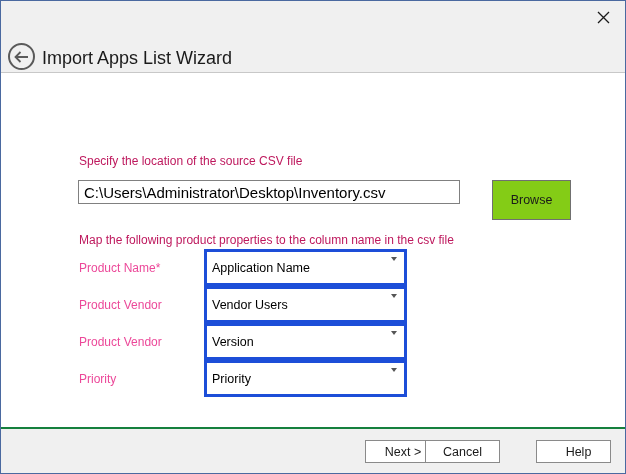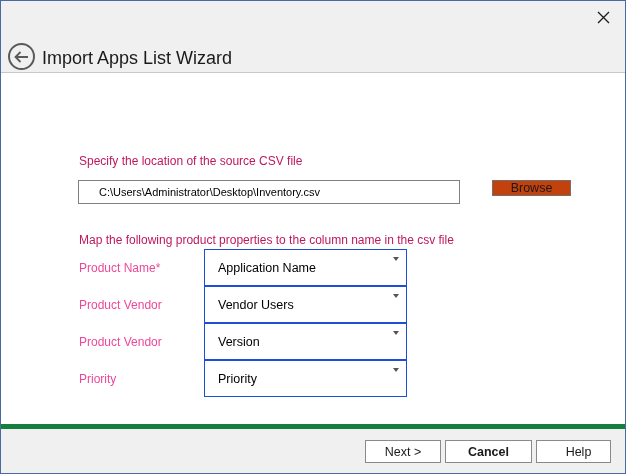--- a/index.html
+++ b/index.html
@@ -55,87 +55,87 @@
     font-size:12px; color:#be185d;
     white-space:nowrap;
   }
   .source-label { left:78px; top:153px; }
   .map-label   { left:78px; top:232px; }
   .path-input {
     position:absolute; left:77px; top:179px;
     width:382px; height:24px;
     box-sizing:border-box;
     border:1px solid #808080;
-    padding:0 20px;
-    font-family:"Liberation Sans", sans-serif;
-    font-size:11px; color:#000;
+    padding:0 5px;
+    font-family:"Liberation Sans", sans-serif;
+    font-size:15px; color:#000;
     background:#fff;
     outline:none;
   }
   .browse-btn {
     position:absolute; left:491px; top:179px;
-    width:79px; height:16px;
-    box-sizing:border-box;
-    background:#c2410c;
+    width:79px; height:40px;
+    box-sizing:border-box;
+    background:#84cc16;
     border:1px solid #707070;
     font-family:"Liberation Sans", sans-serif;
     font-size:12.5px; color:#1a1a1a;
     display:flex; align-items:center; justify-content:center;
   }
   .map-row {
     position:absolute; left:78px;
     width:330px; height:21px;
     display:flex; align-items:center;
   }
   .map-row .row-label {
     width:125px;
     font-size:12px; color:#ec4899;
     white-space:nowrap;
   }
   .combobox {
     position:relative;
     width:203px; height:37px;
     box-sizing:border-box;
-    border:1px solid #1d4ed8;
+    border:3px solid #1d4ed8;
     background:#ffffff;
     font-size:12.5px; color:#000;
     display:flex; align-items:center;
-    padding-left:13px;
+    padding-left:5px;
   }
   .combo-caret {
     position:absolute; right:6px; top:50%;
     transform:translateY(-50%);
     width:7px;
   }
   .combo-caret .bar { width:7px; height:2px; background:#555; }
   .combo-caret .tri {
     width:0; height:0; margin:1px auto 0 auto;
     border-left:3.5px solid transparent;
     border-right:3.5px solid transparent;
     border-top:4px solid #555;
   }
   
   .footer {
     position:absolute; left:0; right:0; bottom:0;
     height:44px;
     background:#f0f0f0;
-    border-top:5px solid #15803d;
+    border-top:2px solid #15803d;
   }
   .footer .btn {
     position:absolute; top:11px;
     height:23px;
     box-sizing:border-box;
     background:#ffffff;
     border:1px solid #8a8a8a;
     font-family:"Liberation Sans", sans-serif;
     font-size:12.5px; color:#1a1a1a;
     display:flex; align-items:center; justify-content:center;
   }
   .btn-next   { left:364px; width:76px; }
-  .btn-cancel { left:444px; width:87px;font-weight:bold; }
+  .btn-cancel { left:424px; width:75px; }
   .btn-help   { left:535px; width:75px;padding-left:16px; }
 </style>
 </head>
 <body>
 
 <div class="window">
 
   <div class="topband"></div>
 
   <div class="close-btn">

